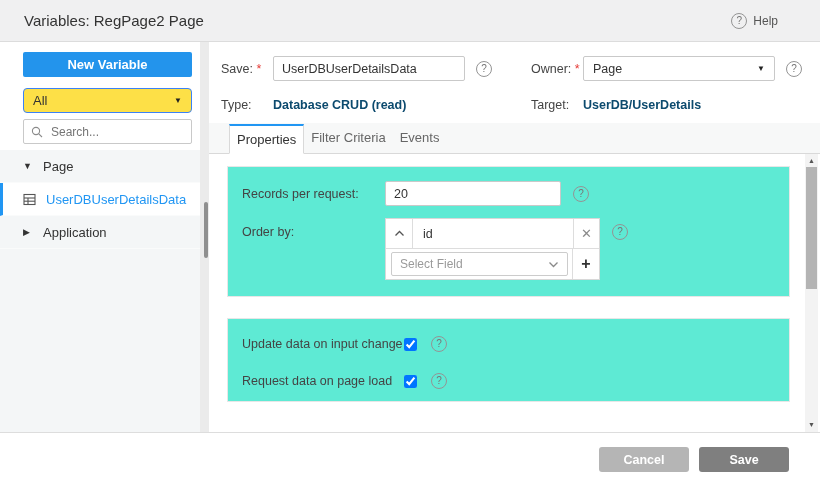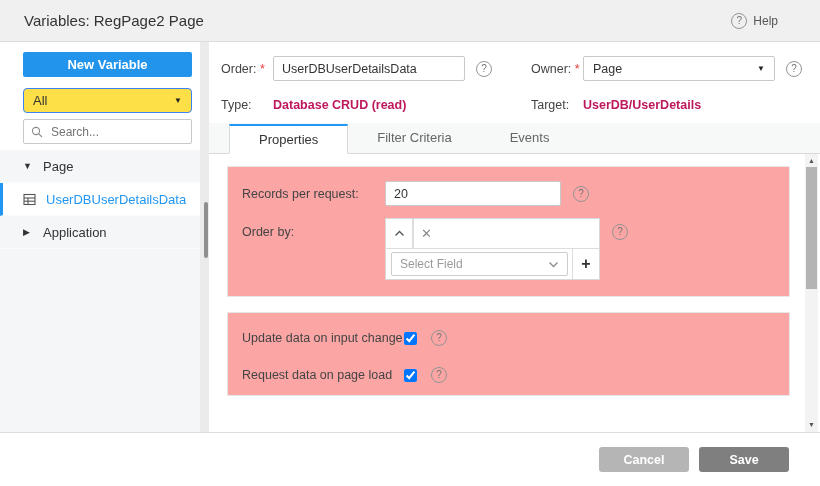--- a/index.html
+++ b/index.html
@@ -79,40 +79,40 @@
     height:25px;border:1px solid #c9c9c9;border-radius:2px;background:#fff;
     padding:0 8px;font-size:12.5px;color:#333;font-family:inherit;outline:none;
   }
   .name-input{width:192px;}
   .hcol .qicon{margin-left:11px;}
   .owner-select{
     width:192px;height:25px;border:1px solid #c9c9c9;border-radius:2px;background:#fff;
     display:flex;align-items:center;justify-content:space-between;padding:0 9px;
     font-size:12.5px;cursor:pointer;
   }
-  .bold-val{font-weight:bold;font-size:12.5px;color:#be185d;}
+  .bold-val{font-weight:bold;font-size:12.5px;color:#0c4a6e;}
 
   
   .tabbar{
     display:flex;align-items:flex-end;background:#f7f8f8;
     border-bottom:1px solid #d9d9d9;height:31px;padding-left:20px;margin-top:11px;
   }
   .tab{
-    padding:0 29px;height:30px;line-height:30px;font-size:13px;color:#666;cursor:pointer;
+    padding:0 7px;height:30px;line-height:30px;font-size:13px;color:#666;cursor:pointer;
   }
   .tab.active{
     background:#fff;border:1px solid #d9d9d9;border-bottom:1px solid #fff;
     border-top:2px solid #2196f3;color:#333;margin-bottom:-1px;line-height:27px;
   }
 
   
   .content{flex:1;position:relative;padding:12px 30px 0 18px;background:#fff;overflow:hidden;}
   .group{
-    background:#fca5a5;border:1px solid #e7e7e7;padding:14px 14px 14px 14px;
-    margin-bottom:15px;
+    background:#5eead4;border:1px solid #e7e7e7;padding:14px 14px 14px 14px;
+    margin-bottom:21px;
   }
   .frow{display:flex;align-items:center;margin-bottom:12px;}
   .frow:last-child{margin-bottom:2px;}
   .frow .flabel{width:143px;flex:none;}
   .frow .text-input{width:176px;}
   .frow .qicon{margin-left:12px;}
   .frow.top-align{align-items:flex-start;}
   .frow.top-align .flabel{line-height:29px;}
   .frow.top-align .qicon{margin-top:6px;}
 
@@ -217,21 +217,21 @@
 
     <div class="side-scrollbar">
       <div class="thumb"></div>
     </div>
 
     <main class="main">
 
       <div class="form-header">
         <div class="hrow">
           <div class="hcol">
-            <span class="flabel"><span>Order:</span> <span class="req">*</span></span>
+            <span class="flabel"><span>Save:</span> <span class="req">*</span></span>
             <input class="text-input name-input" value="UserDBUserDetailsData" style="">
             <span class="qicon"></span>
           </div>
           <div class="hcol wide">
             <span class="flabel"><span>Owner:</span> <span class="req">*</span></span>
             <div class="owner-select">
               <span>Page</span>
               <span class="caret-down">▼</span>
             </div>
             <span class="qicon"></span>
@@ -265,20 +265,21 @@
           </div>
           <div class="frow top-align">
             <span class="flabel">Order by:</span>
             <div class="ob">
               <div class="ob-top">
                 <div class="ob-dir">
                   <svg width="11" height="7" viewBox="0 0 11 7">
                     <path d="M1.5 5.5 L5.5 1.5 L9.5 5.5" fill="none" stroke="#555" stroke-width="1.3"></path>
                   </svg>
                 </div>
+                <div class="ob-field">id</div>
                 <div class="ob-x">✕</div>
               </div>
               <div class="ob-bottom">
                 <div class="ob-selwrap">
                   <div class="ob-select">
                     <span>Select Field</span>
                     <svg width="11" height="7" viewBox="0 0 11 7">
                       <path d="M1.5 1.5 L5.5 5.5 L9.5 1.5" fill="none" stroke="#8a8a8a" stroke-width="1.3"></path>
                     </svg>
                   </div>

